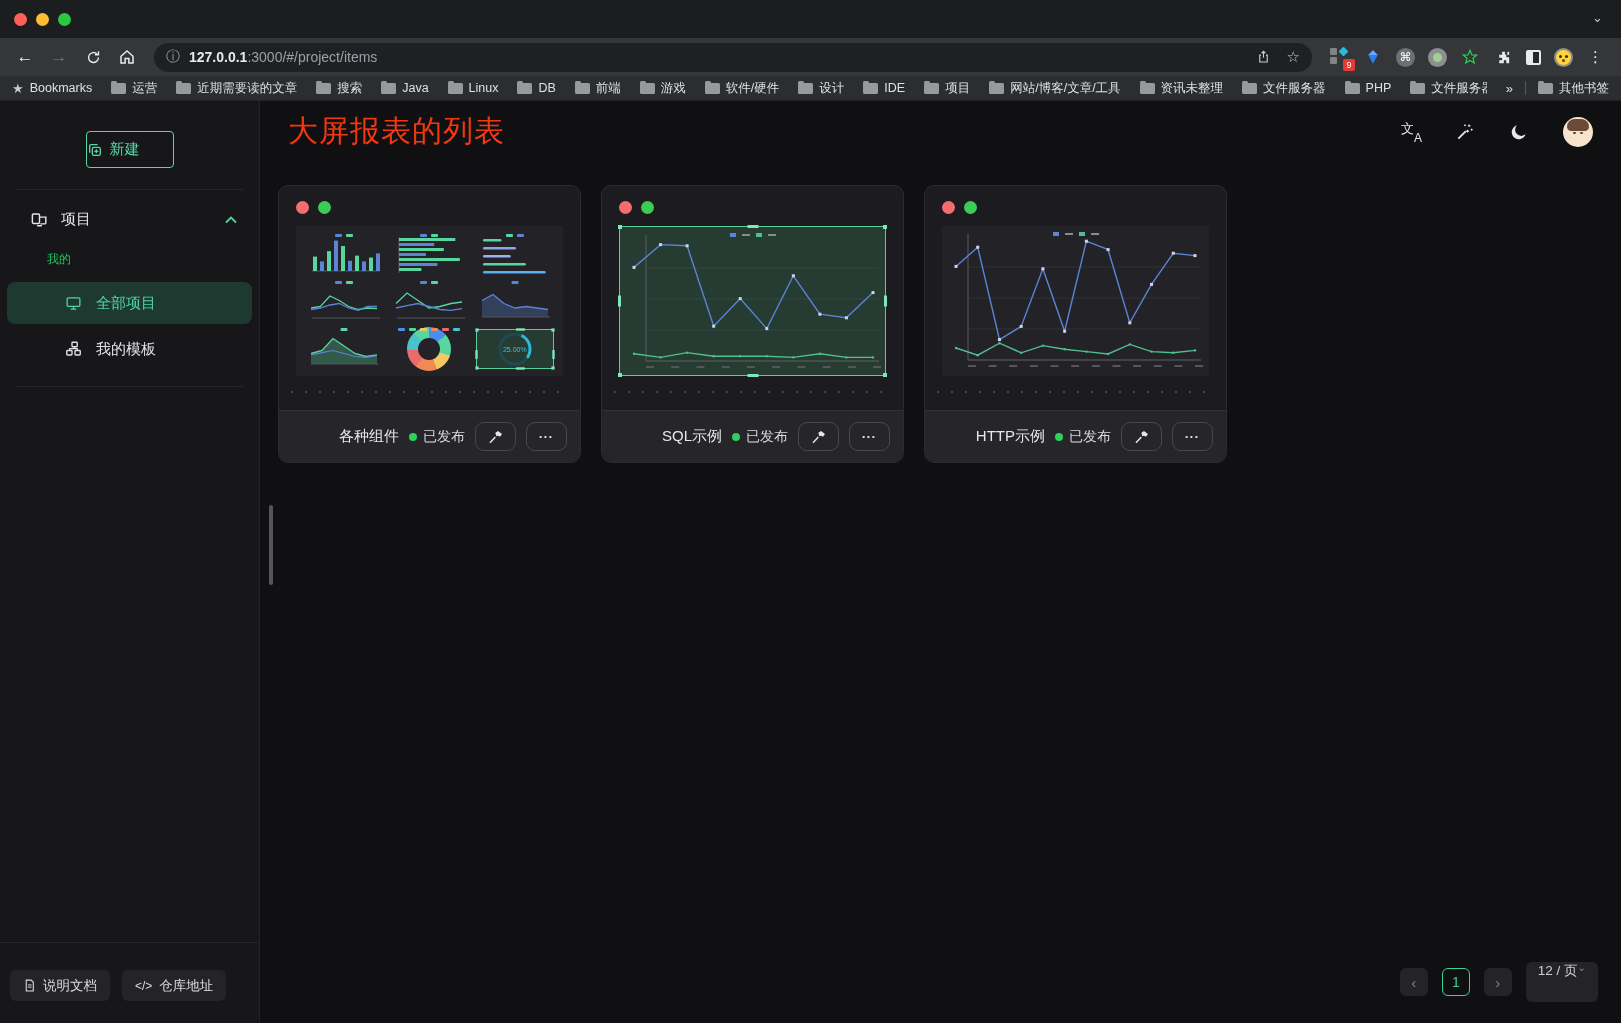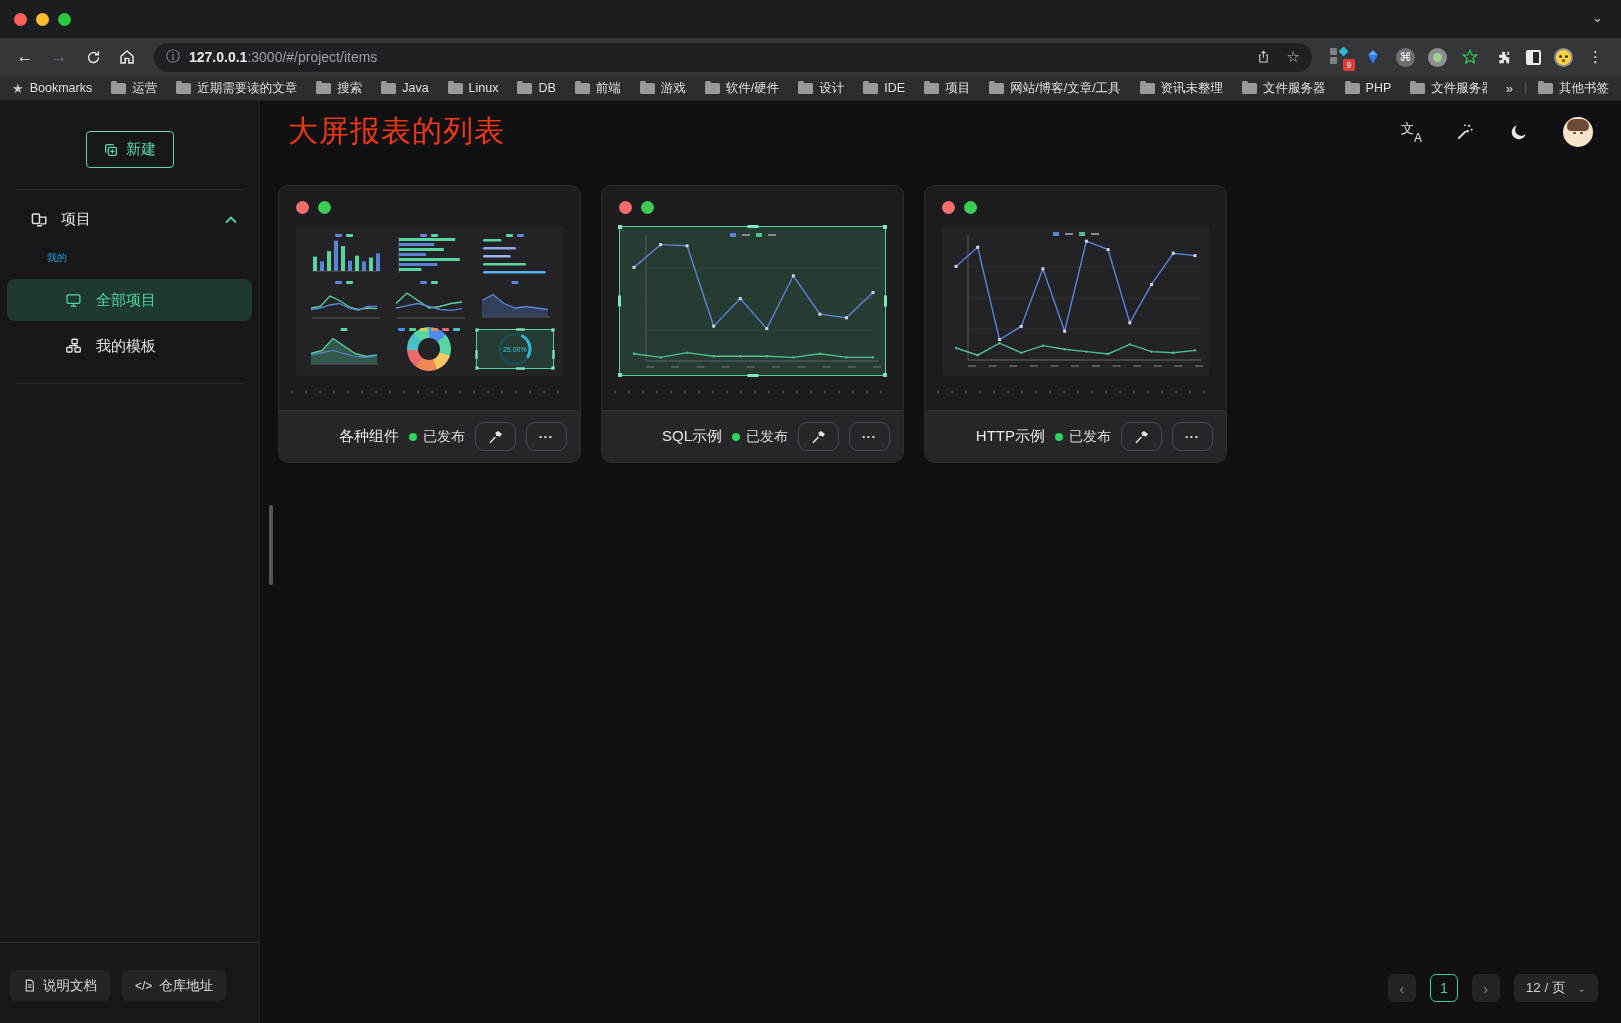--- a/index.html
+++ b/index.html
@@ -58,26 +58,26 @@
   .folder-icon::before { content:""; position:absolute; left:0; top:-2px; width:6px; height:3px; background:#97999d; border-radius:1.5px 1.5px 0 0;}
   .bm-right { margin-left:auto; display:flex; align-items:center; gap:12px; }
   .bm-sep { width:1px; height:14px; background:#55565a; }
   .overflow-glyph { color:#dfe0e2; font-size:13px; }
 
   
   .app { display:flex; height:922px; }
   .sidebar { width:260px; background:#17171a; border-right:1px solid #232327; position:relative;
     display:flex; flex-direction:column; }
   .new-btn { margin:30px auto 0; width:88px; height:37px; border:1px solid #59d7a4; border-radius:4px;
-    background:transparent; color:#59d7a4; font-size:15px; display:flex; align-items:center; justify-content:center; gap:7px; cursor:pointer;}
+    background:transparent; color:#59d7a4; font-size:15px; display:flex; align-items:center; gap:7px; cursor:pointer;}
   .sb-div { height:1px; background:#28282c; margin:21px 16px 0; }
   .sb-group { display:flex; align-items:center; gap:12px; padding:20px 22px 10px 30px; color:#e6e6e8; font-size:15px;}
   .sb-group .grow{flex:1}
   .chev-up { color:#4fd6a0; font-size:11px; }
-  .sb-sub { color:#0ea5e9; font-size:10px; padding:12px 0 12px 47px; }
+  .sb-sub { color:#22c55e; font-size:12px; padding:12px 0 12px 47px; }
   .sb-item { height:42px; margin:2px 7px; border-radius:8px; display:flex; align-items:center; gap:13px;
     padding-left:57px; color:#e3e3e5; font-size:15px; cursor:pointer;}
   .sb-item.active { background:#1e3a30; color:#4fd6a0;font-family:Liberation Mono, monospace; }
   .sb-item.root { padding-left:25px; }
   .sb-spacer { flex:1; }
   .sb-footer { border-top:1px solid #28282c; padding:27px 10px 22px; display:flex; gap:12px; }
   .sb-btn { height:31px; background:#242428; border:none; border-radius:6px; color:#dcdcde; font-size:13.5px;
     display:flex; align-items:center; gap:7px; padding:0 13px; cursor:pointer;}
 
   .main { flex:1; display:flex; flex-direction:column; background:#101013; position:relative;}
@@ -137,22 +137,22 @@
   .chart-legend { position:absolute; top:6px; left:50%; transform:translateX(-50%); display:flex; gap:6px; align-items:center;}
   .chart-legend i{width:6px;height:4px;display:block}
   .chart-legend em{width:8px;height:2px;background:#8b8b90;display:block}
 
   
   .pager { position:absolute; right:23px; bottom:21px; display:flex; gap:14px; align-items:center; }
   .pg-btn { width:28px; height:28px; background:#242428; border:none; border-radius:6px; color:#808086;
     font-size:15px; display:flex; align-items:center; justify-content:center; cursor:pointer;}
   .pg-cur { width:28px; height:28px; background:transparent; border:1px solid #3bd394; border-radius:6px;
     color:#3bd394; font-size:14px; display:flex; align-items:center; justify-content:center;}
-  .pg-size { height:28px; background:#242428; border-radius:6px; color:#cfcfd2; font-size:13.5px;
-    display:flex; align-items:center; gap:12px; padding:0 12px; cursor:pointer;}
+  .pg-size { height:40px; background:#242428; border-radius:6px; color:#cfcfd2; font-size:13.5px;
+    display:flex; gap:0; padding:0 12px; cursor:pointer;}
   .pg-size .chev { color:#8a8a8e; font-size:10px; }
 
   svg.icon { display:block; }
 </style>
 </head>
 <body>
 
 <div class="chrome">
   <div class="tabstrip">
     <div class="lights">

